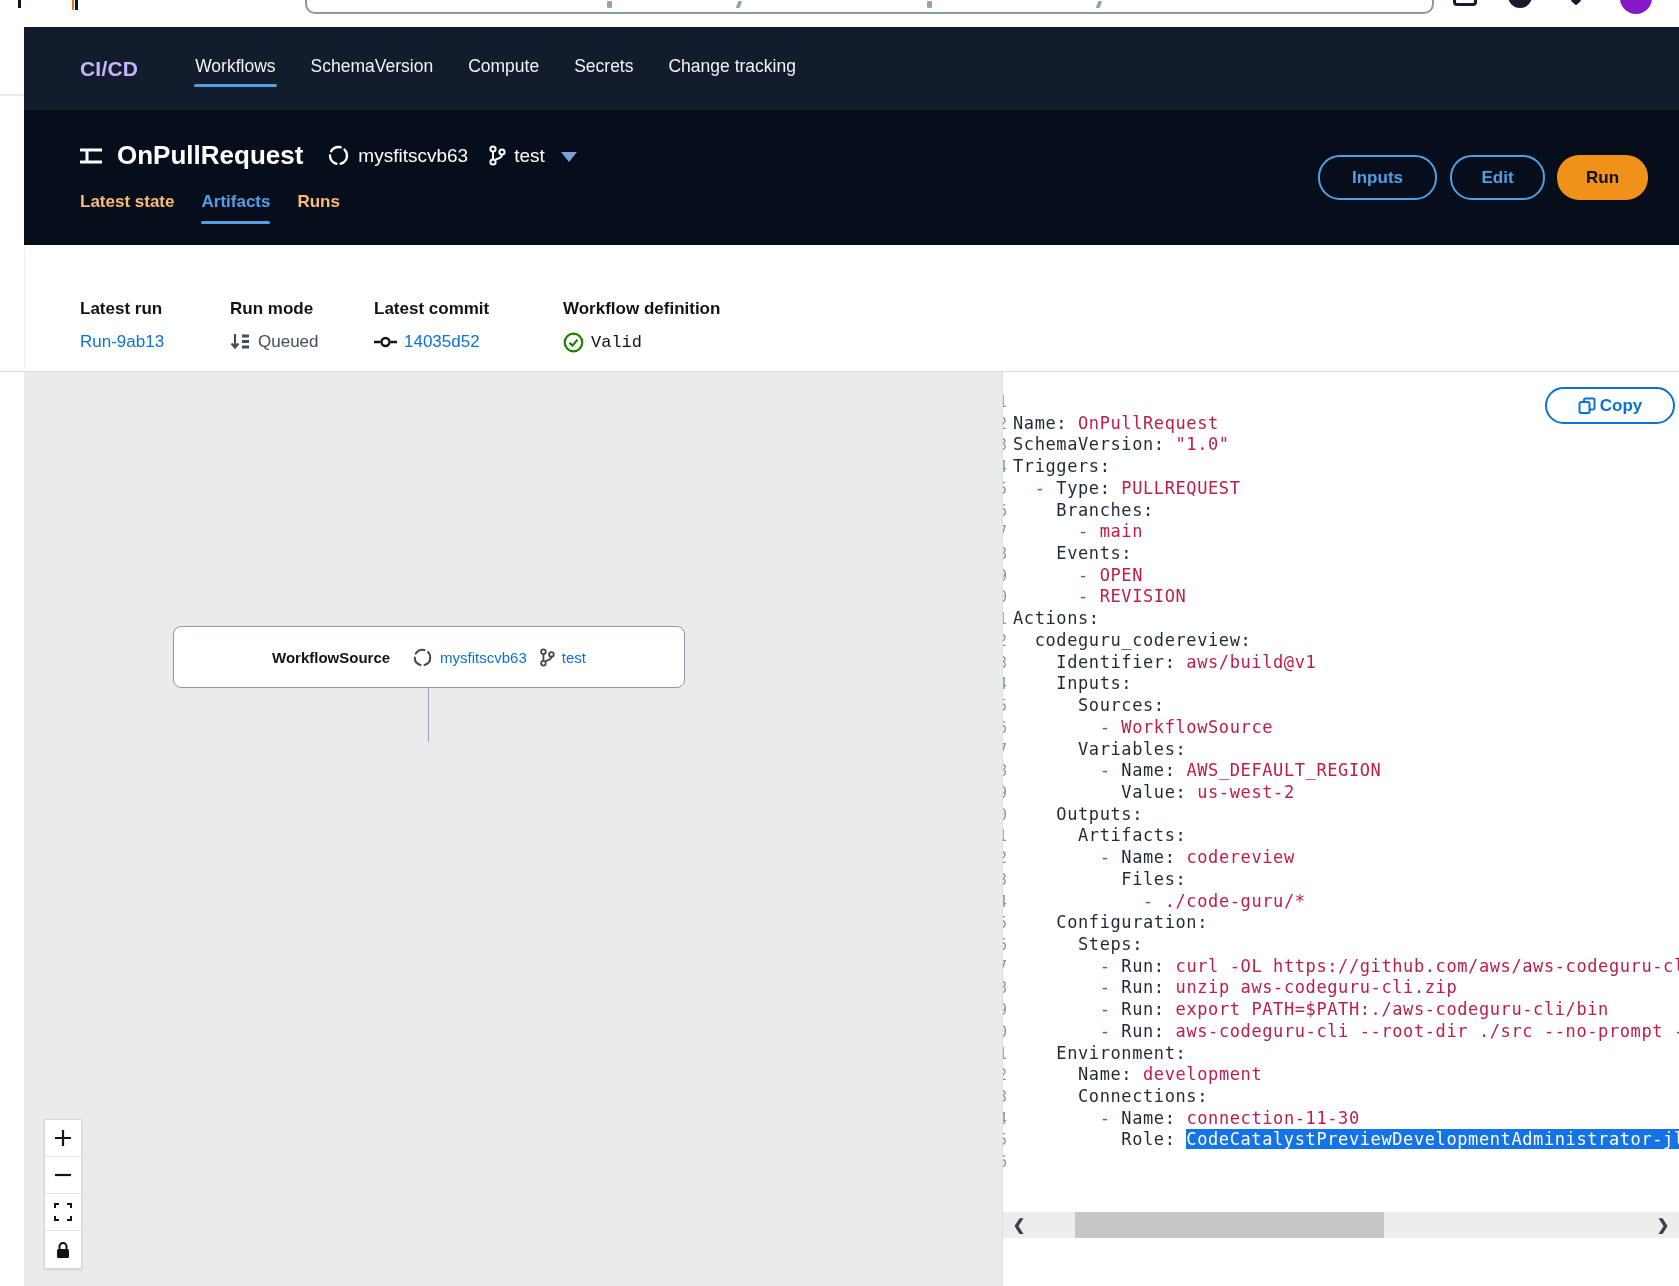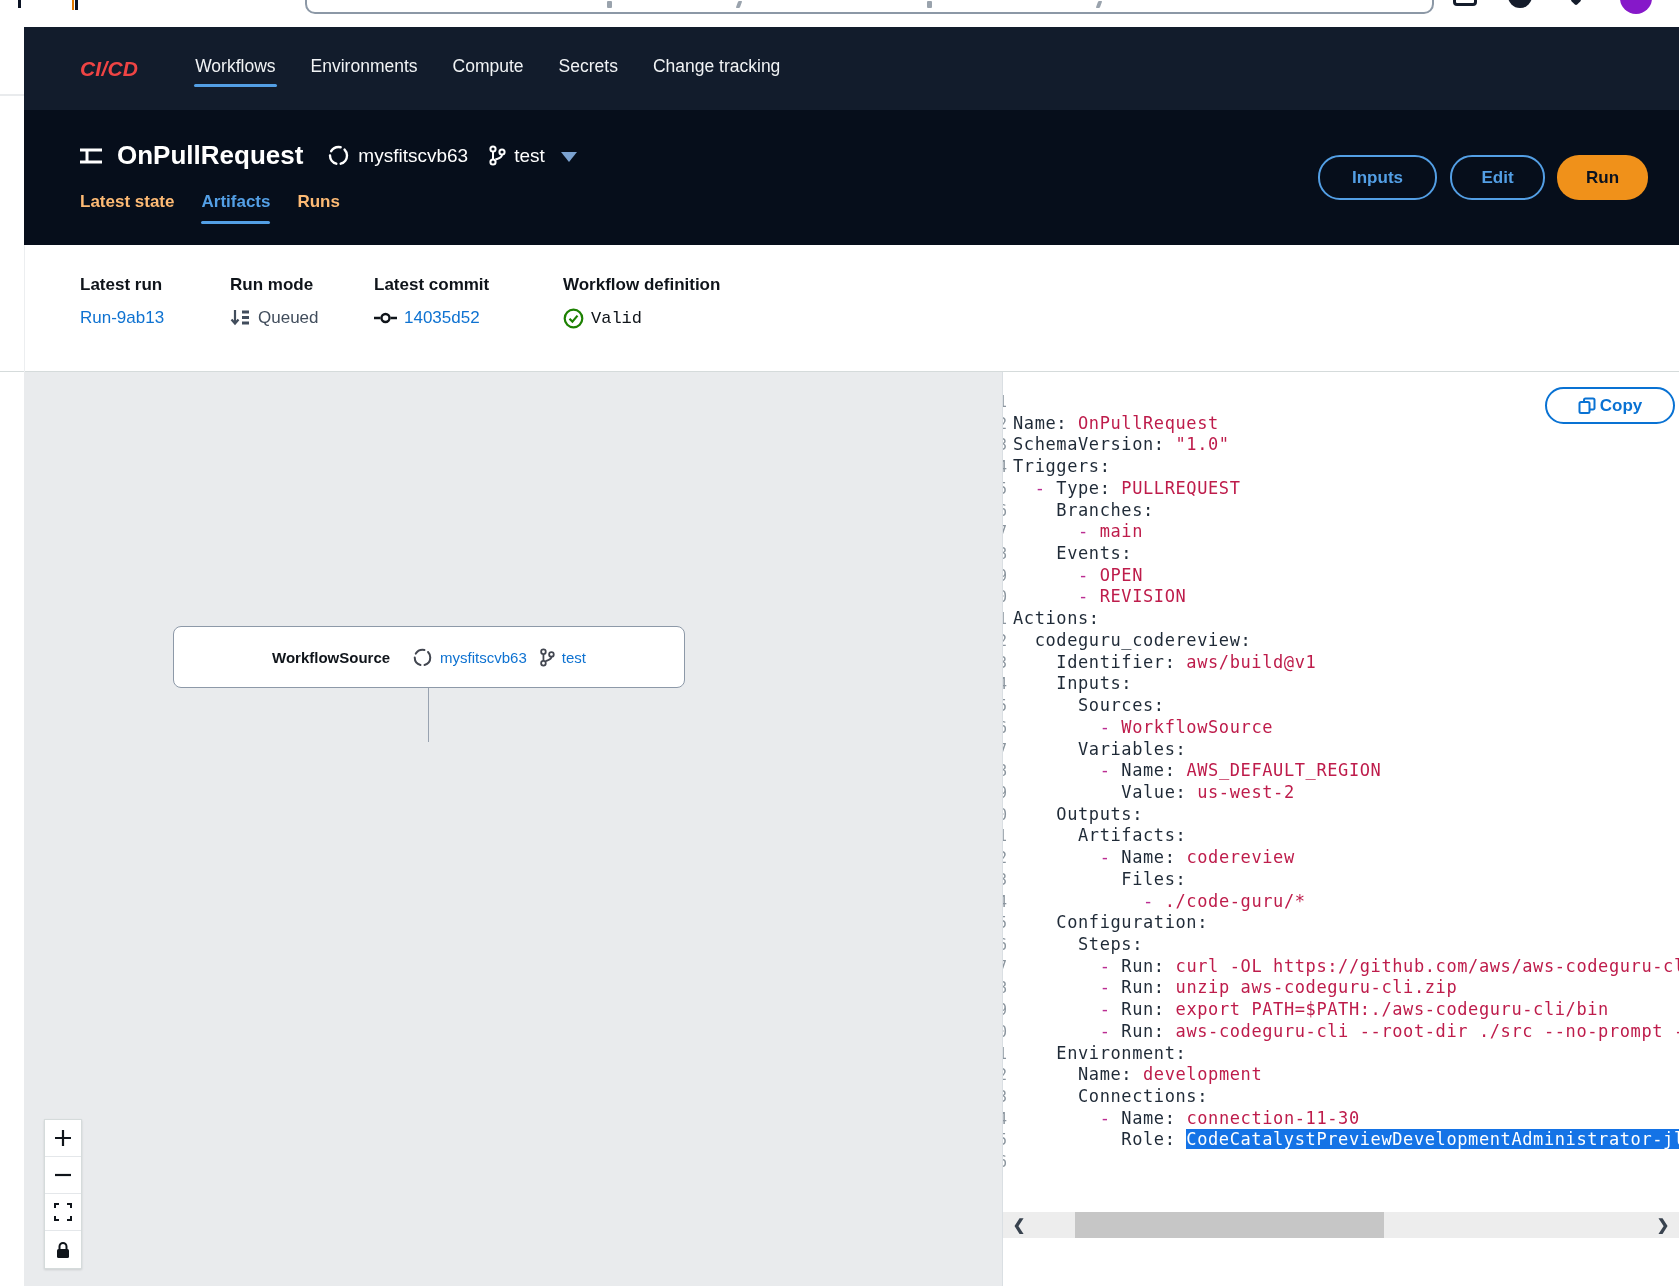--- a/index.html
+++ b/index.html
@@ -14,21 +14,21 @@
   .search-frag { position:absolute; bottom:4px; width:5px; height:7px; background:#9aa3ad; border-radius:1px; }
   .tr-icon { position:absolute; top:-16px; }
   #tb-apps   { left:1453px; width:24px; height:22px; border:3px solid #141c2b; border-radius:4px; }
   #tb-help   { left:1508px; width:24px; height:24px; background:#141c2b; border-radius:50%; }
   #tb-caret  { left:1572px; top:-4px; width:8px; height:8px; background:#141c2b; border-radius:2px; transform:rotate(45deg); }
   #tb-avatar { left:1620px; top:-18px; width:32px; height:32px; border-radius:50%; background:#8618c9; }
 
   
   #nav { position:absolute; left:24px; top:27px; width:1655px; height:83px;
          background:#121c2c; display:flex; align-items:center; padding-left:56px; }
-  #nav-brand { color:#ef4444; font-size:21px; font-weight:bold; margin-right:56px; letter-spacing:0.2px;font-style:italic; }
+  #nav-brand { color:#c4b5fd; font-size:21px; font-weight:bold; margin-right:56px; letter-spacing:0.2px; }
   .nav-item { color:#f1f3f5; font-size:17.5px; margin-right:33px; position:relative;
               padding:6px 1px 10px; cursor:pointer; }
   .nav-item.active::after { content:""; position:absolute; left:0; right:0; bottom:0;
               height:3px; background:#539fe5; border-radius:2px; }
 
   
   #wfheader { position:absolute; left:24px; top:110px; width:1655px; height:135px; background:#060e1b; }
   #title-row { position:absolute; left:54px; top:30px; display:flex; align-items:center; }
   #wf-title { color:#fff; font-size:26px; font-weight:bold; margin-left:13px; }
   #repo-group { display:flex; align-items:center; margin-left:24px; }
@@ -46,21 +46,21 @@
           background:transparent; border:2px solid #539fe5; color:#539fe5;
           font-family:"Liberation Sans", sans-serif; }
   #btn-delete { left:1294px; width:119px; }
   #btn-edit   { left:1426px; width:95px; }
   #btn-run    { left:1533px; width:91px; background:#f0911a; border:none; color:#0a1220; }
 
   
   #infobar { position:absolute; left:0; top:245px; width:1679px; height:127px; background:#fff;
              border-bottom:1px solid #d5dbdb; }
   .info-col { position:absolute; top:30px; }
-  .info-label { font-size:17px; font-weight:bold; color:#0f141a; }
+  .info-label { font-size:17px; font-weight:bold; color:#0f141a;margin-top:24px; }
   .info-value { margin-top:13px; font-size:17px; color:#414d5c; display:flex; align-items:center; gap:7px; }
   .info-link { color:#0e72d1; cursor:pointer; }
   #col-latest-run { left:80px; } #col-run-mode { left:230px; }
   #col-latest-commit { left:374px; } #col-wf-def { left:563px; }
 
   
   #left-gutter-line-h { position:absolute; left:0; top:94px; width:24px; height:2px; background:#e9ebed; }
   #left-gutter-line-v { position:absolute; left:24px; top:245px; width:1px; bottom:0; background:#eceef0; }
   #diagram { position:absolute; left:24px; top:372px; width:978px; height:914px; background:#e9ebed; }
   #yamlpanel { position:absolute; left:1002px; top:372px; width:677px; height:914px; background:#fff;
@@ -125,21 +125,21 @@
   <div class="tr-icon" id="tb-apps"></div>
   <div class="tr-icon" id="tb-help"></div>
   <div class="tr-icon" id="tb-caret"></div>
   <div class="tr-icon" id="tb-avatar"></div>
 </div>
 
 <nav id="nav">
   <div id="nav-brand">CI/CD</div>
 
 <div class="nav-item active">Workflows</div>
-    <div class="nav-item">Environments</div>
+    <div class="nav-item">SchemaVersion</div>
     <div class="nav-item">Compute</div>
     <div class="nav-item">Secrets</div>
     <div class="nav-item">Change tracking</div>
   </nav>
 
 <header id="wfheader">
   <div id="title-row">
     <svg width="26" height="20" viewBox="0 0 26 20">
       <path d="M2 4 H24 M2 16 H24 M9 4 V16" stroke="#fff" stroke-width="3" fill="none"></path>
     </svg>

